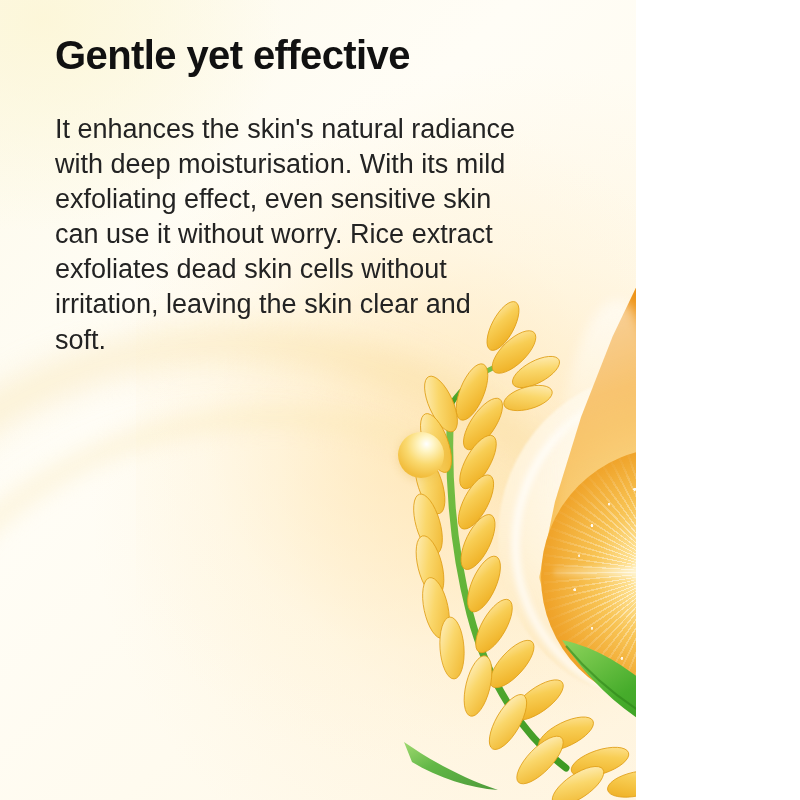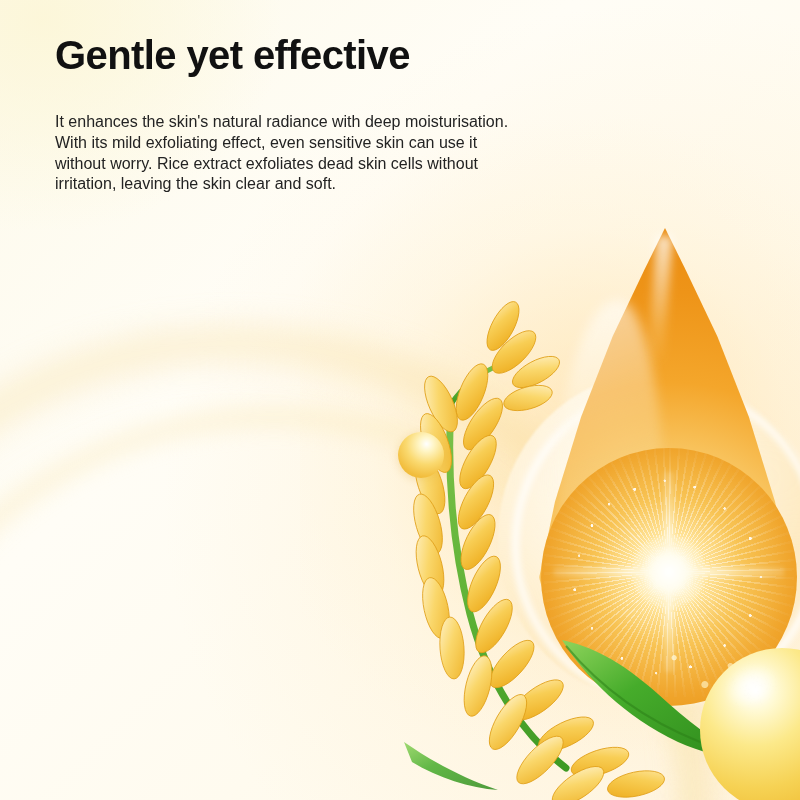--- a/index.html
+++ b/index.html
@@ -8,21 +8,21 @@
   }
   body {
     width: 800px;
     height: 800px;
     overflow: hidden;
     font-family: "Liberation Sans", sans-serif;
   }
 
   .poster {
     position: relative;
-    width: 800px;
+    width: 636px;
     height: 800px;
     overflow: hidden;
     background: #f97316;
   }
 
   
   .bg-base {
     position: absolute;
     inset: 0;
     background:
@@ -92,21 +92,21 @@
   .headline {
     font-size: 39px;
     font-weight: 700;
     color: #8E2230;
     line-height: 1.07;
     letter-spacing: -0.4px;
     margin: 24px 0 0 0;
     max-width: 420px;
   }
   .body-copy {
-    font-size: 16px;
+    font-size: 27px;
     line-height: 1.30;
     color: #232323;
     margin: 36px 0 0 0;
     max-width: 470px;
     font-weight: 400;
   }
 
   
   .art {
     position: absolute;

